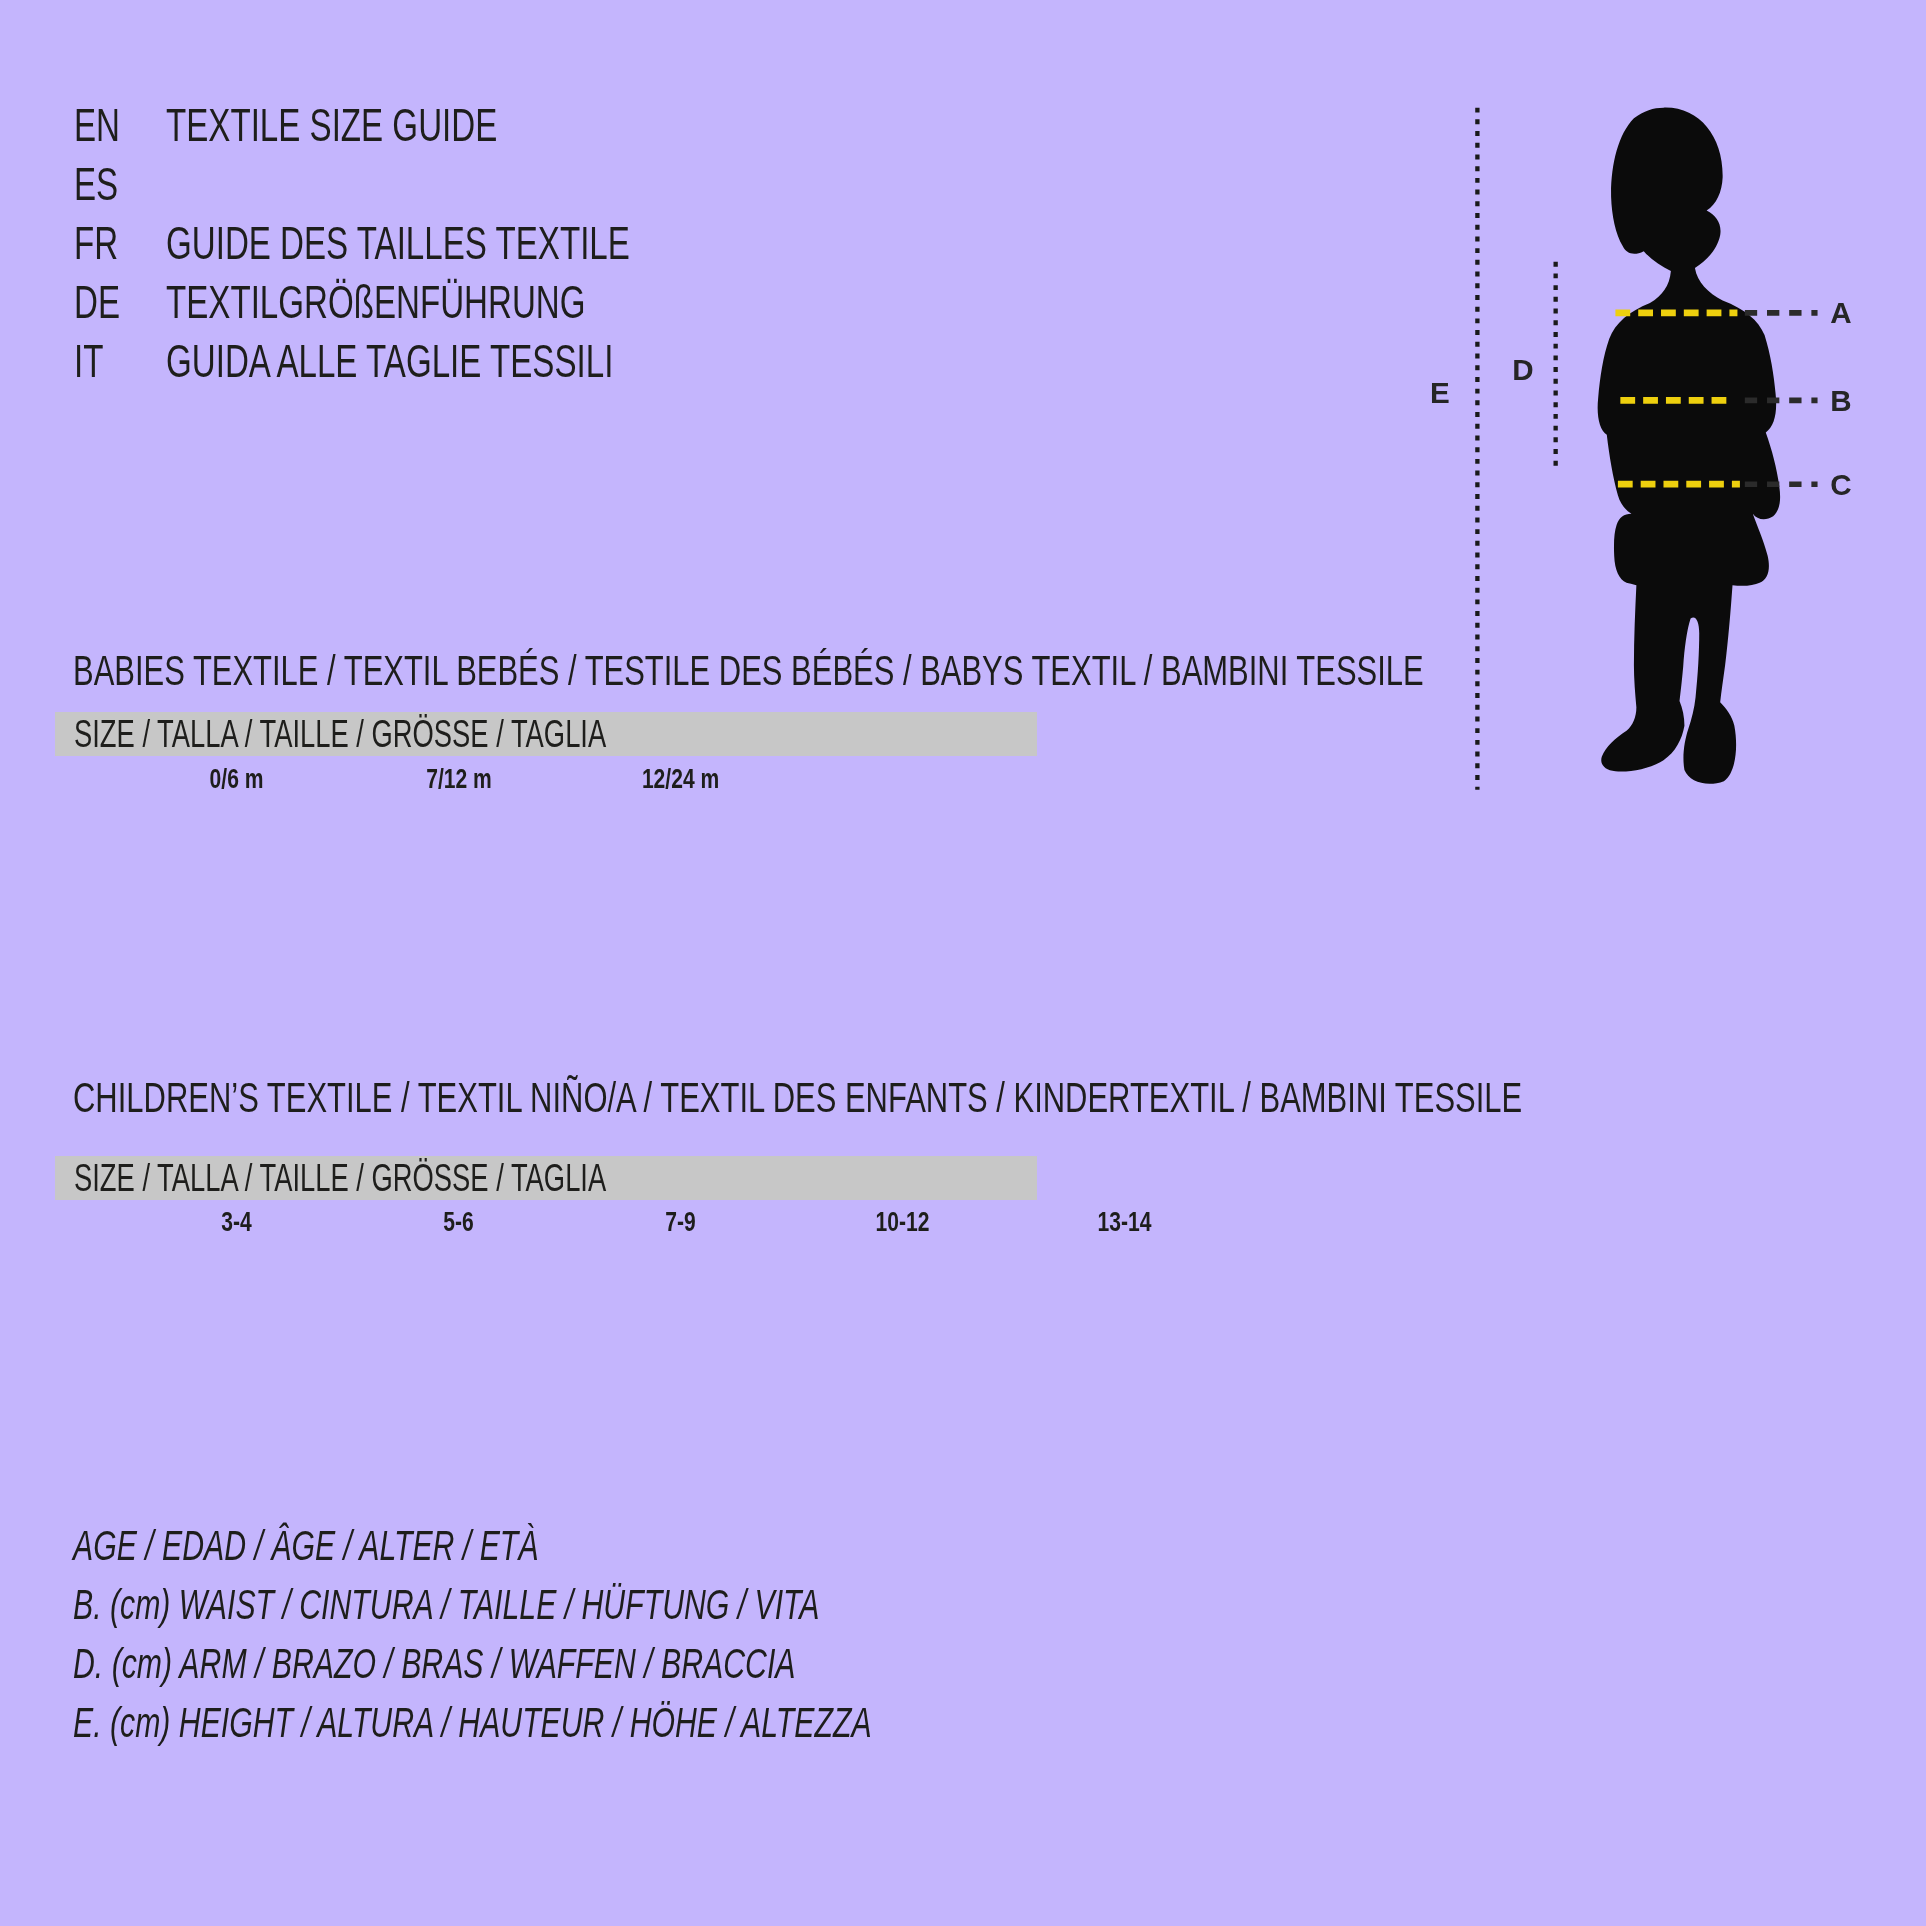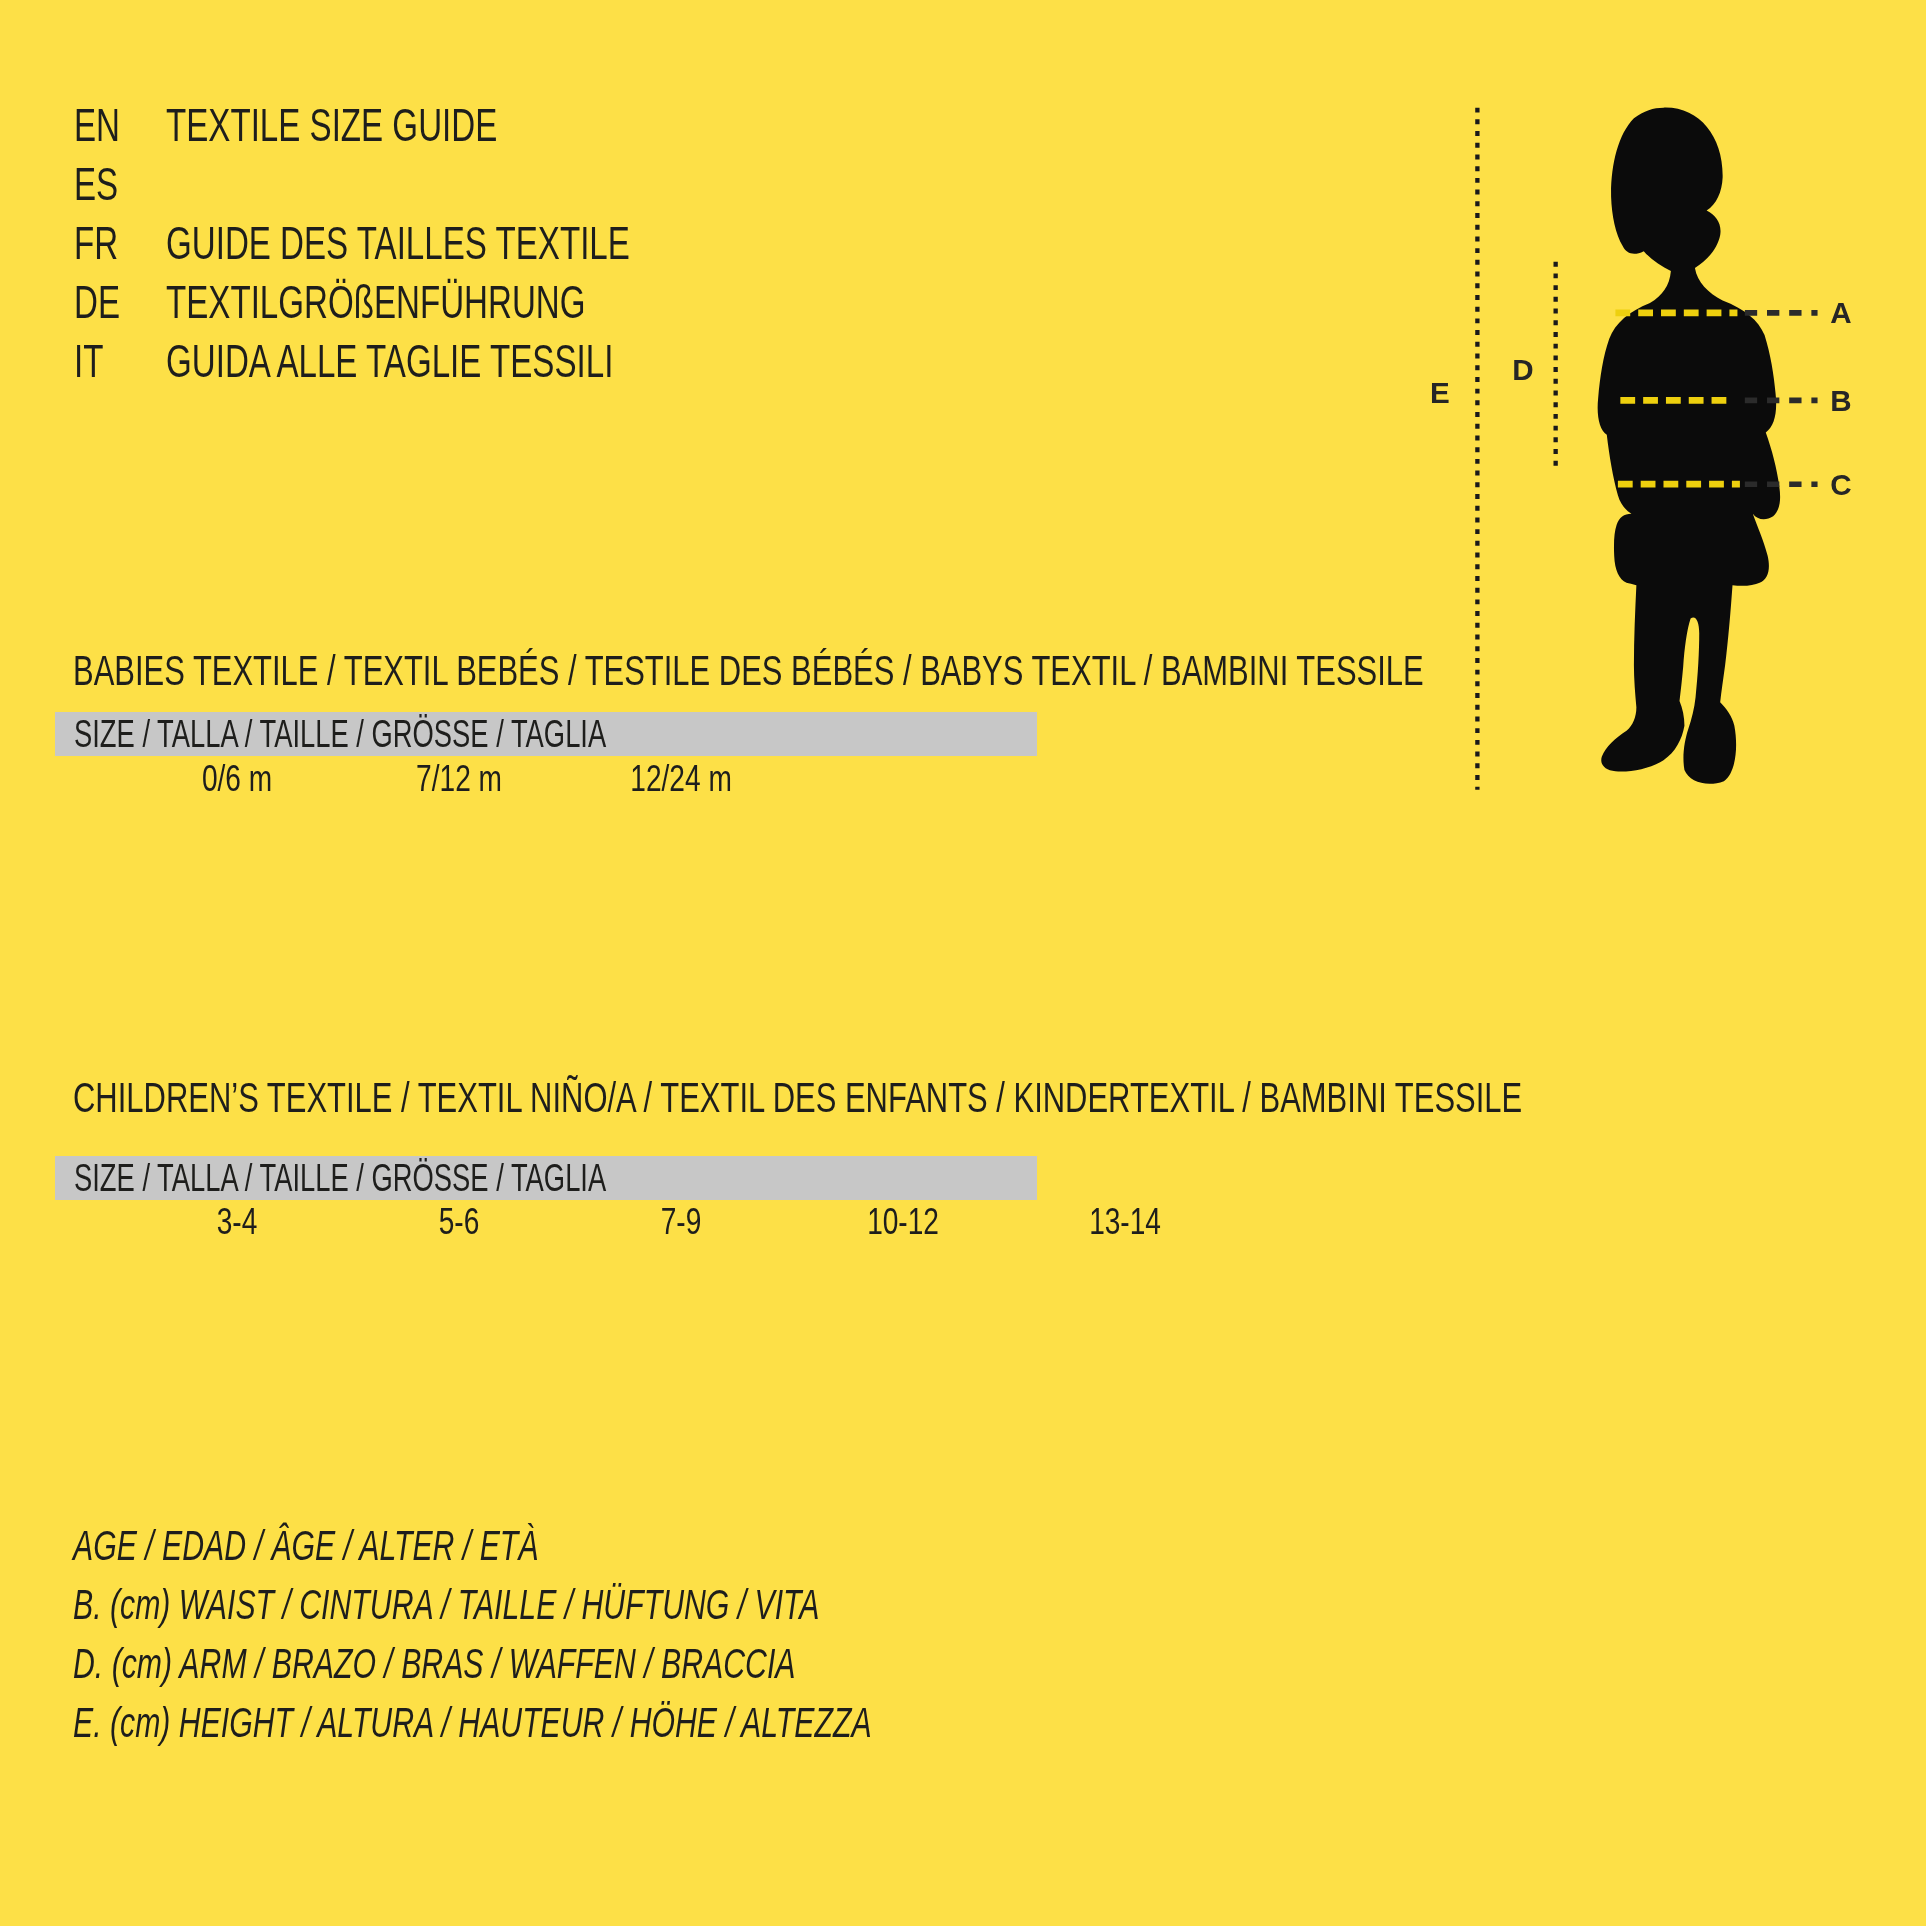--- a/index.html
+++ b/index.html
@@ -1,20 +1,20 @@
 <!DOCTYPE html>
 <html style="font-size:10px"><head>
 <meta charset="utf-8">
 <style>
   html,body{margin:0;padding:0;background:#ffffff;}
   #canvas{
     position:relative;
     width:1926px;
     height:1926px;
-    background:#fde047;
+    background:#c4b5fd;
     font-family:"Liberation Sans","DejaVu Sans",sans-serif;
     color:#1e1e1c;
     overflow:hidden;
   }
   
   .cond{display:inline-block;transform:scaleX(.72);transform-origin:0 50%;white-space:nowrap;}
   .sp-col{display:inline-block;transform:scaleX(.78);transform-origin:50% 50%;white-space:nowrap;}
 
   
   .lang-block{position:absolute;left:74px;top:96px;}
@@ -24,21 +24,21 @@
   .section-title{position:absolute;left:73px;font-size:43px;line-height:49px;}
 
   
   .size-bar{
     position:absolute;left:55px;width:982px;height:44px;line-height:44px;
     background:#c7c7c7;font-size:38px;padding-left:18.5px;box-sizing:border-box;
   }
 
   
   table.size-table{position:absolute;left:55px;border-collapse:collapse;table-layout:fixed;width:1195px;}
-  table.size-table td{height:43px;padding:0;text-align:center;vertical-align:middle;font-size:36px;}
+  table.size-table td{height:43px;padding:0;text-align:center;vertical-align:middle;font-size:27px;font-weight:bold;}
   table.size-table td.rowlabel{text-align:left;padding-left:18.5px;}
   table.size-table tbody.colhead td{height:44px;}
 
   
   .legend-block{position:absolute;left:73px;top:1516px;}
   .legend-line{height:59px;line-height:59px;font-size:42px;font-style:italic;}
 
   
   .figure-wrap{position:absolute;left:1417px;top:86px;width:509px;height:715px;}
   .dot{stroke:#1a1a1a;stroke-width:7;stroke-dasharray:8 11;fill:none;}

